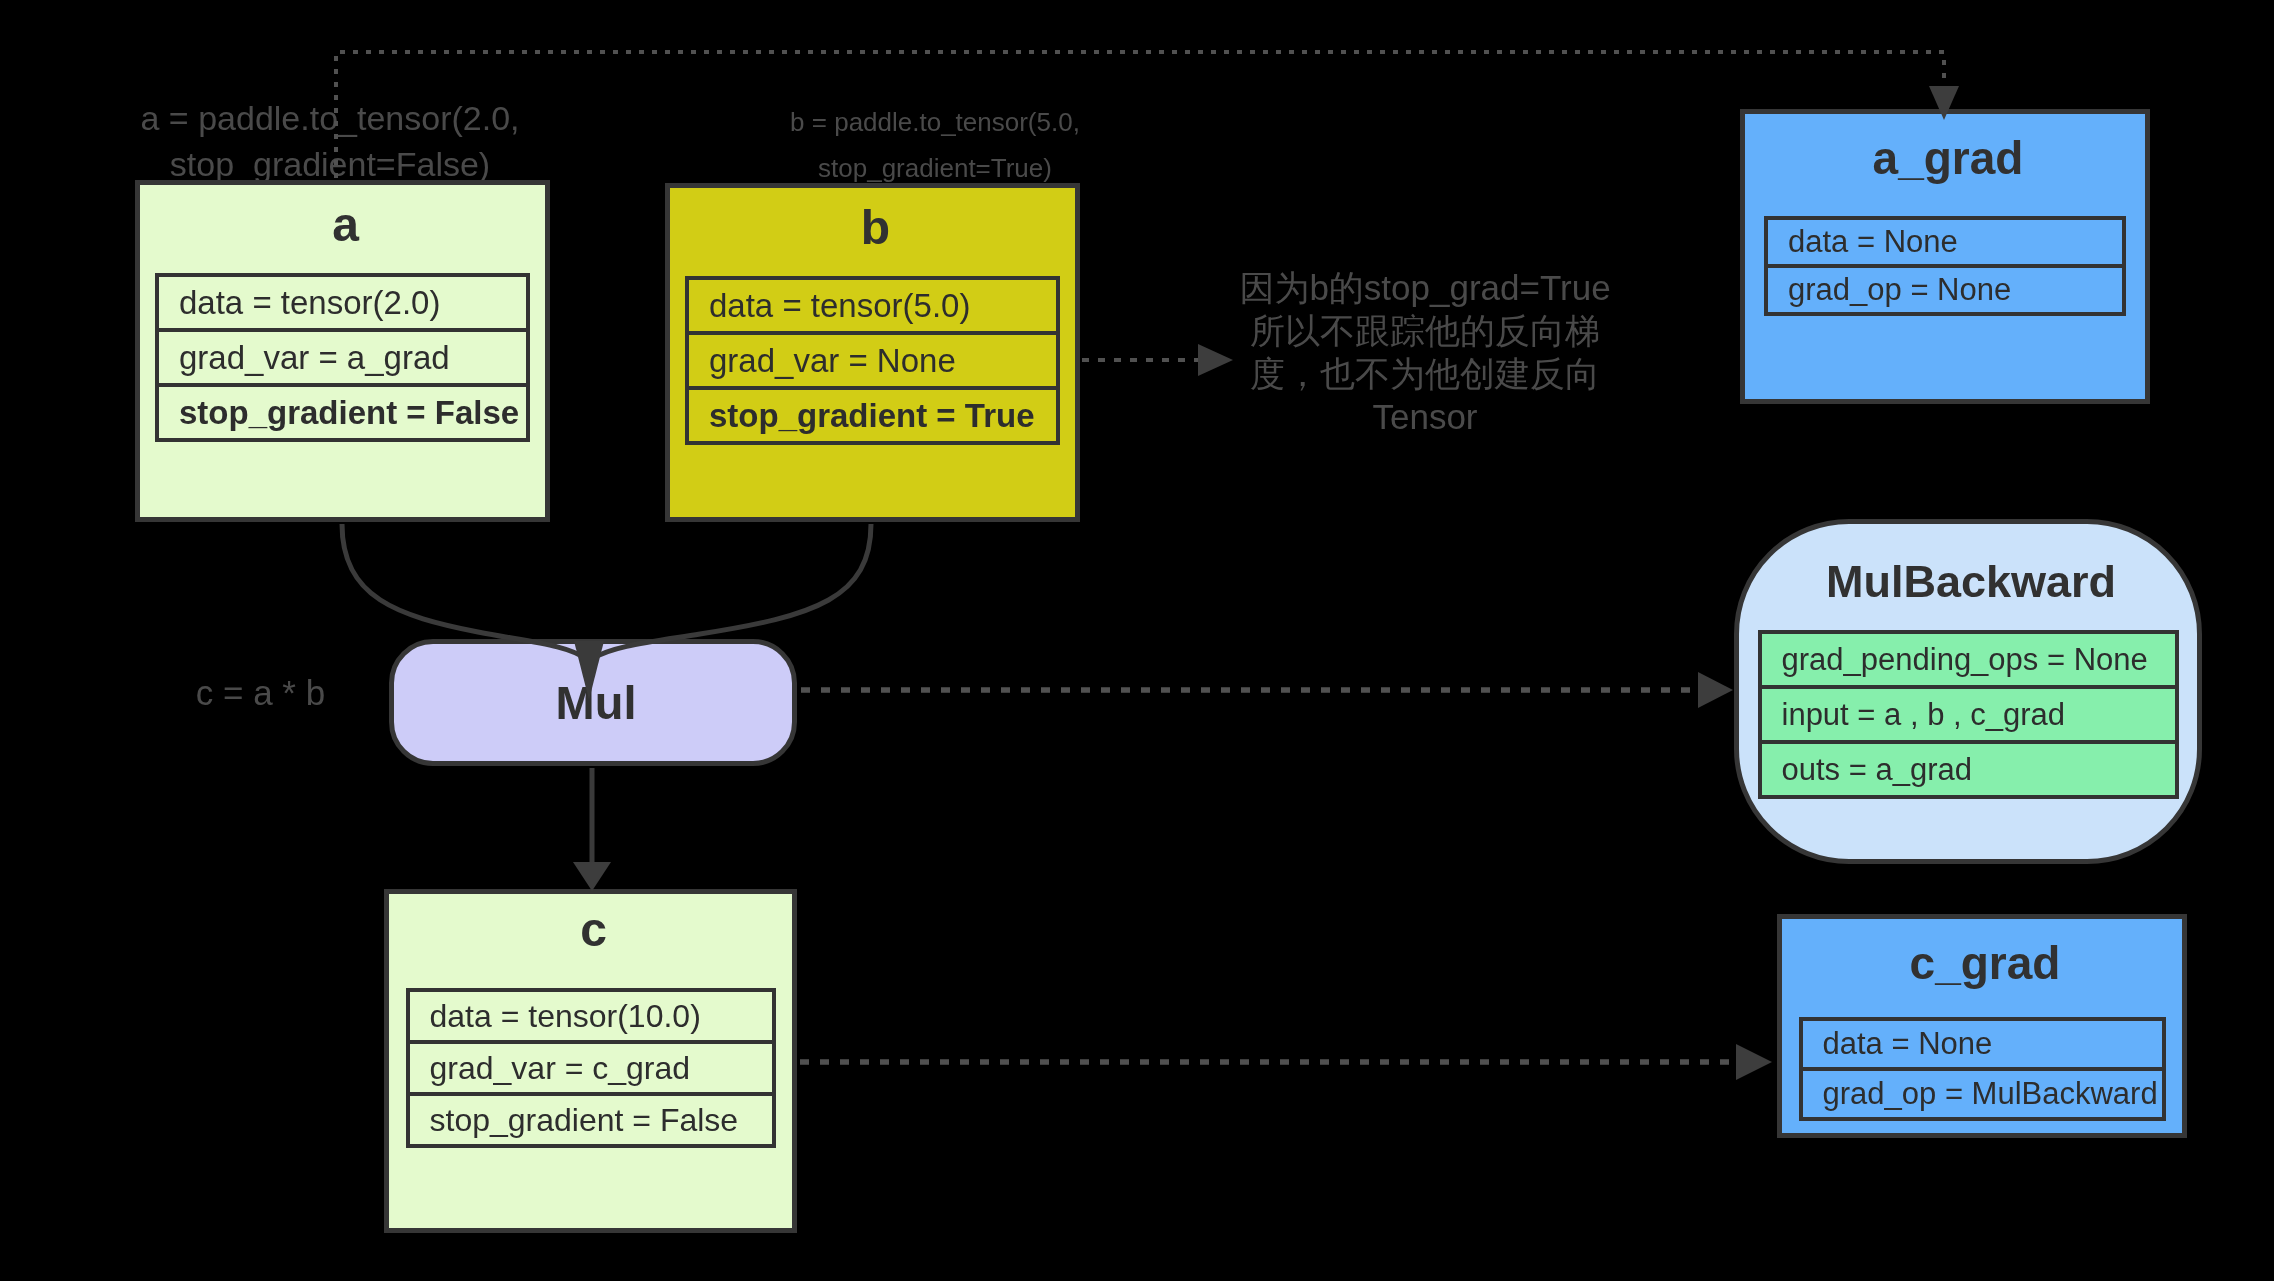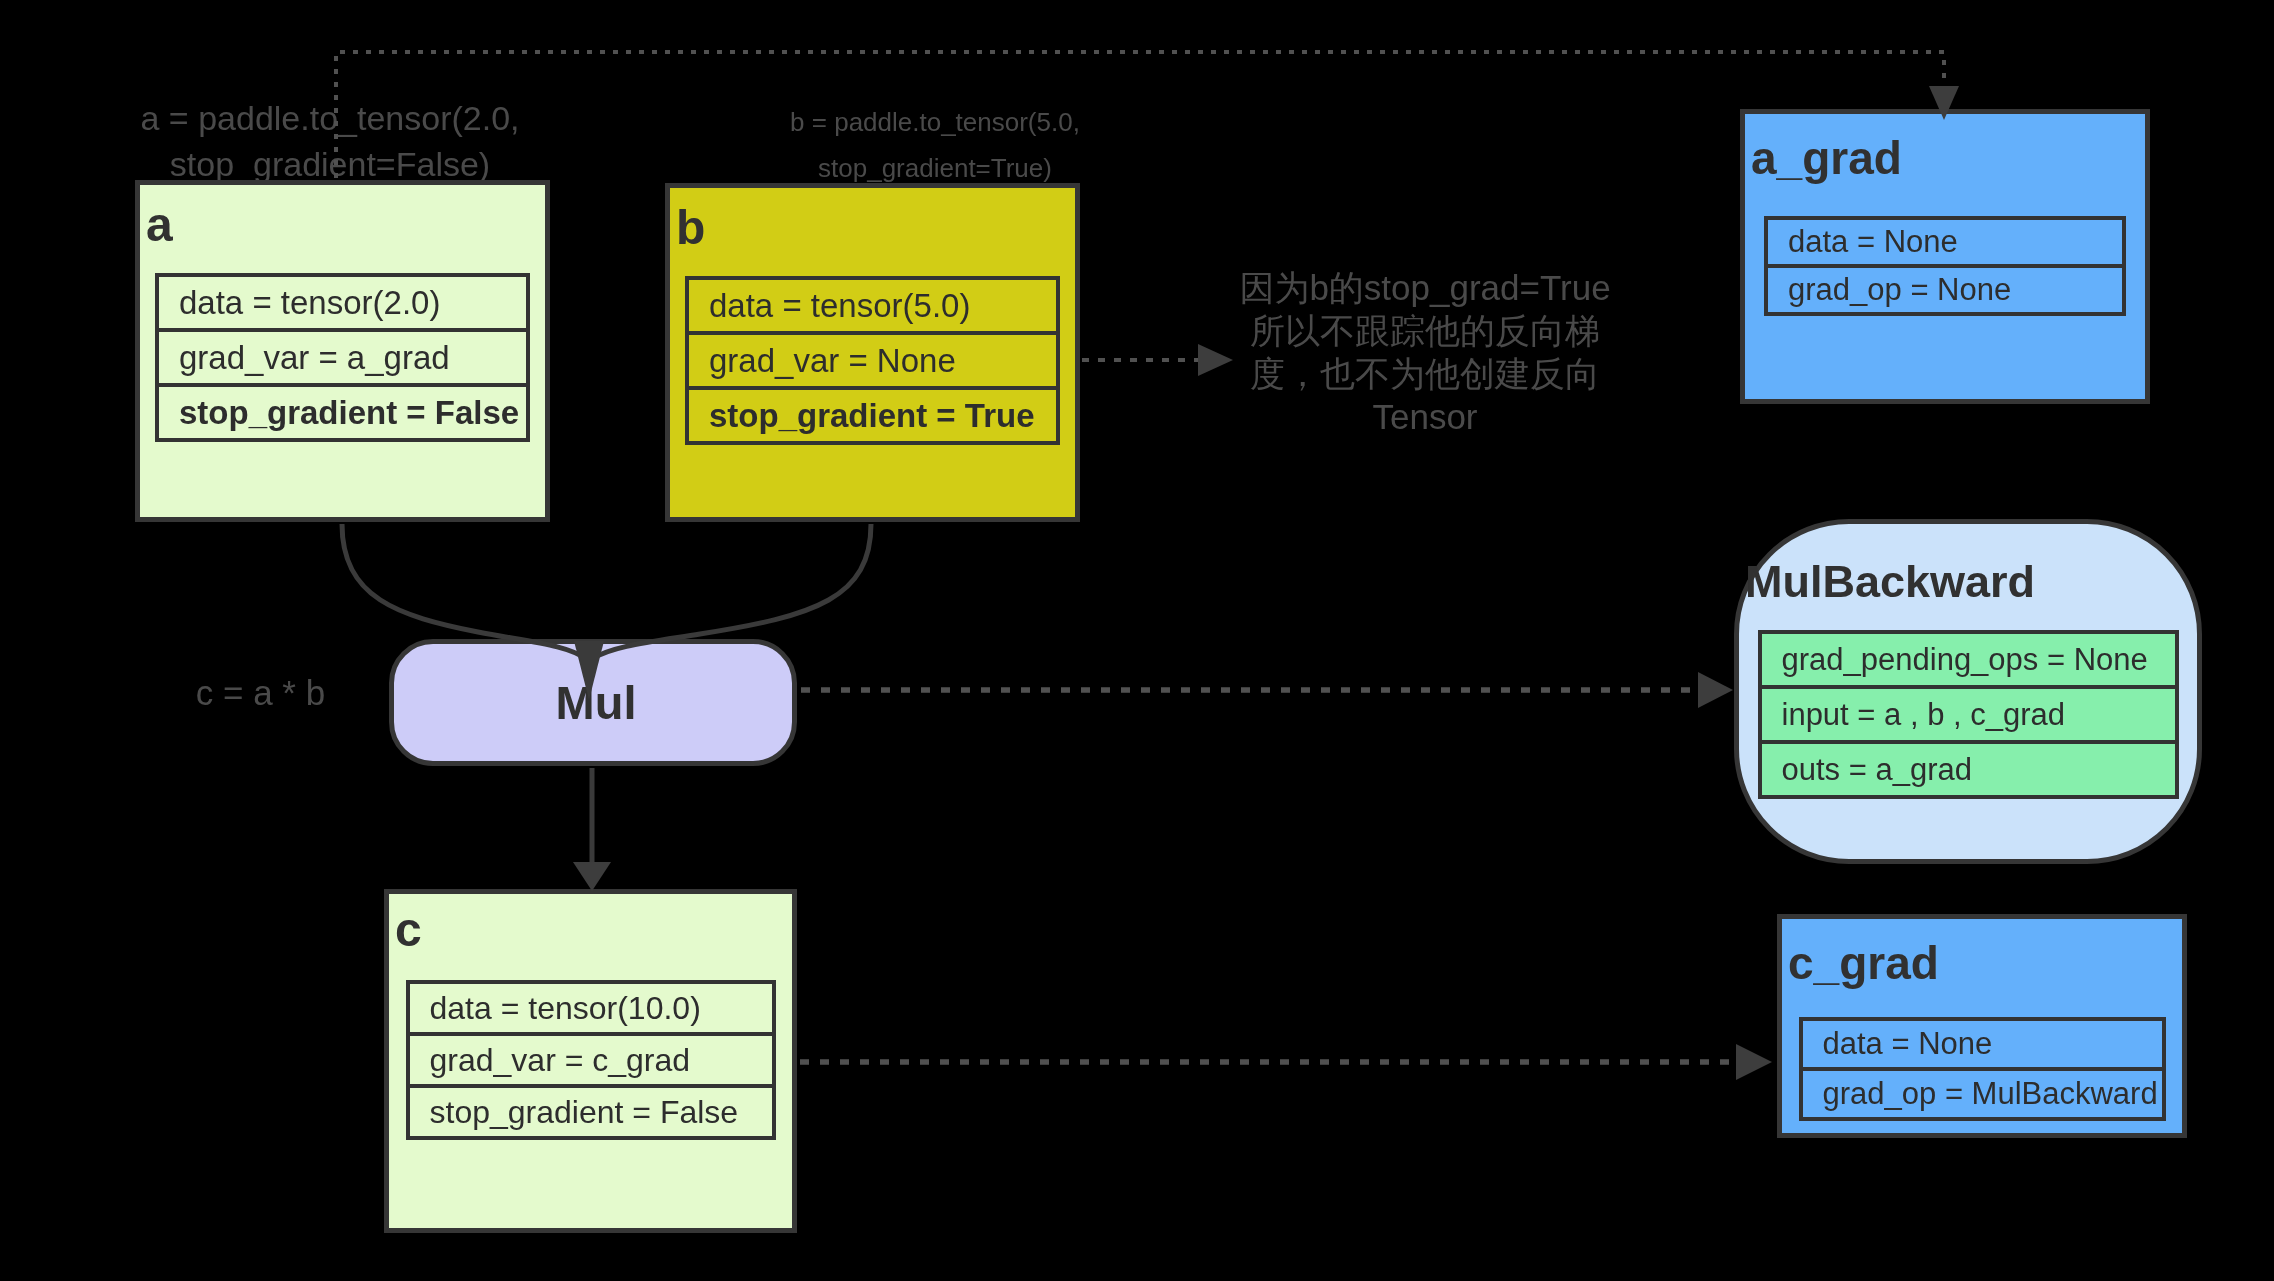--- a/index.html
+++ b/index.html
@@ -15,37 +15,37 @@
 
   
   .ann{position:absolute;color:#4a4a4a;text-align:center;z-index:2;}
   #ann-a{left:95px;top:95px;width:470px;font-size:34px;line-height:46px;}
   #ann-b{left:700px;top:99px;width:470px;font-size:26px;line-height:46px;}
   #ann-note{left:1200px;top:266px;width:450px;font-size:35px;line-height:43px;}
   #ann-c-expr{left:148px;top:673px;width:225px;font-size:35px;}
 
   
   .node{position:absolute;box-sizing:border-box;border:5px solid #363636;z-index:3;}
-  .node .title{font-weight:bold;color:#313131;margin-left:6px;}
+  .node .title{text-align:center;font-weight:bold;color:#313131;margin-left:6px;}
   .row{
     box-sizing:border-box;border:4px solid #333333;
     margin:-4px auto 0;display:flex;align-items:center;
     color:#2d2d2d;padding-left:20px;background:transparent;
   }
   .row:first-child{margin-top:0;}
   .row.bold{font-weight:bold;}
 
   
   #node-a{left:135px;top:180px;width:415px;height:342px;background:#e4facd;}
   #node-b{left:665px;top:183px;width:415px;height:339px;background:#d2cd15;}
   #node-c{left:384px;top:889px;width:413px;height:344px;background:#e4facd;}
   #node-a .title,#node-b .title{font-size:48px;line-height:60px;padding-top:10px;}
   #node-c .title{font-size:48px;line-height:60px;padding-top:6px;}
   #node-a .rows,#node-b .rows{margin-top:18px;}
-  #node-c .rows{margin-top:20px;}
+  #node-c .rows{margin-top:28px;}
   #node-a .row,#node-b .row{width:375px;height:59px;font-size:33px;}
   #node-c .row{width:370px;height:56px;font-size:32px;}
 
   
   #node-a-grad{left:1740px;top:109px;width:410px;height:295px;background:#64b0fb;}
   #node-c-grad{left:1777px;top:914px;width:410px;height:224px;background:#64b0fb;}
   #node-a-grad .title,#node-c-grad .title{font-size:46px;line-height:64px;padding-top:12px;}
   #node-a-grad .rows{margin-top:26px;}
   #node-c-grad .rows{margin-top:22px;}
   #node-a-grad .row{width:362px;height:52px;font-size:31px;}

